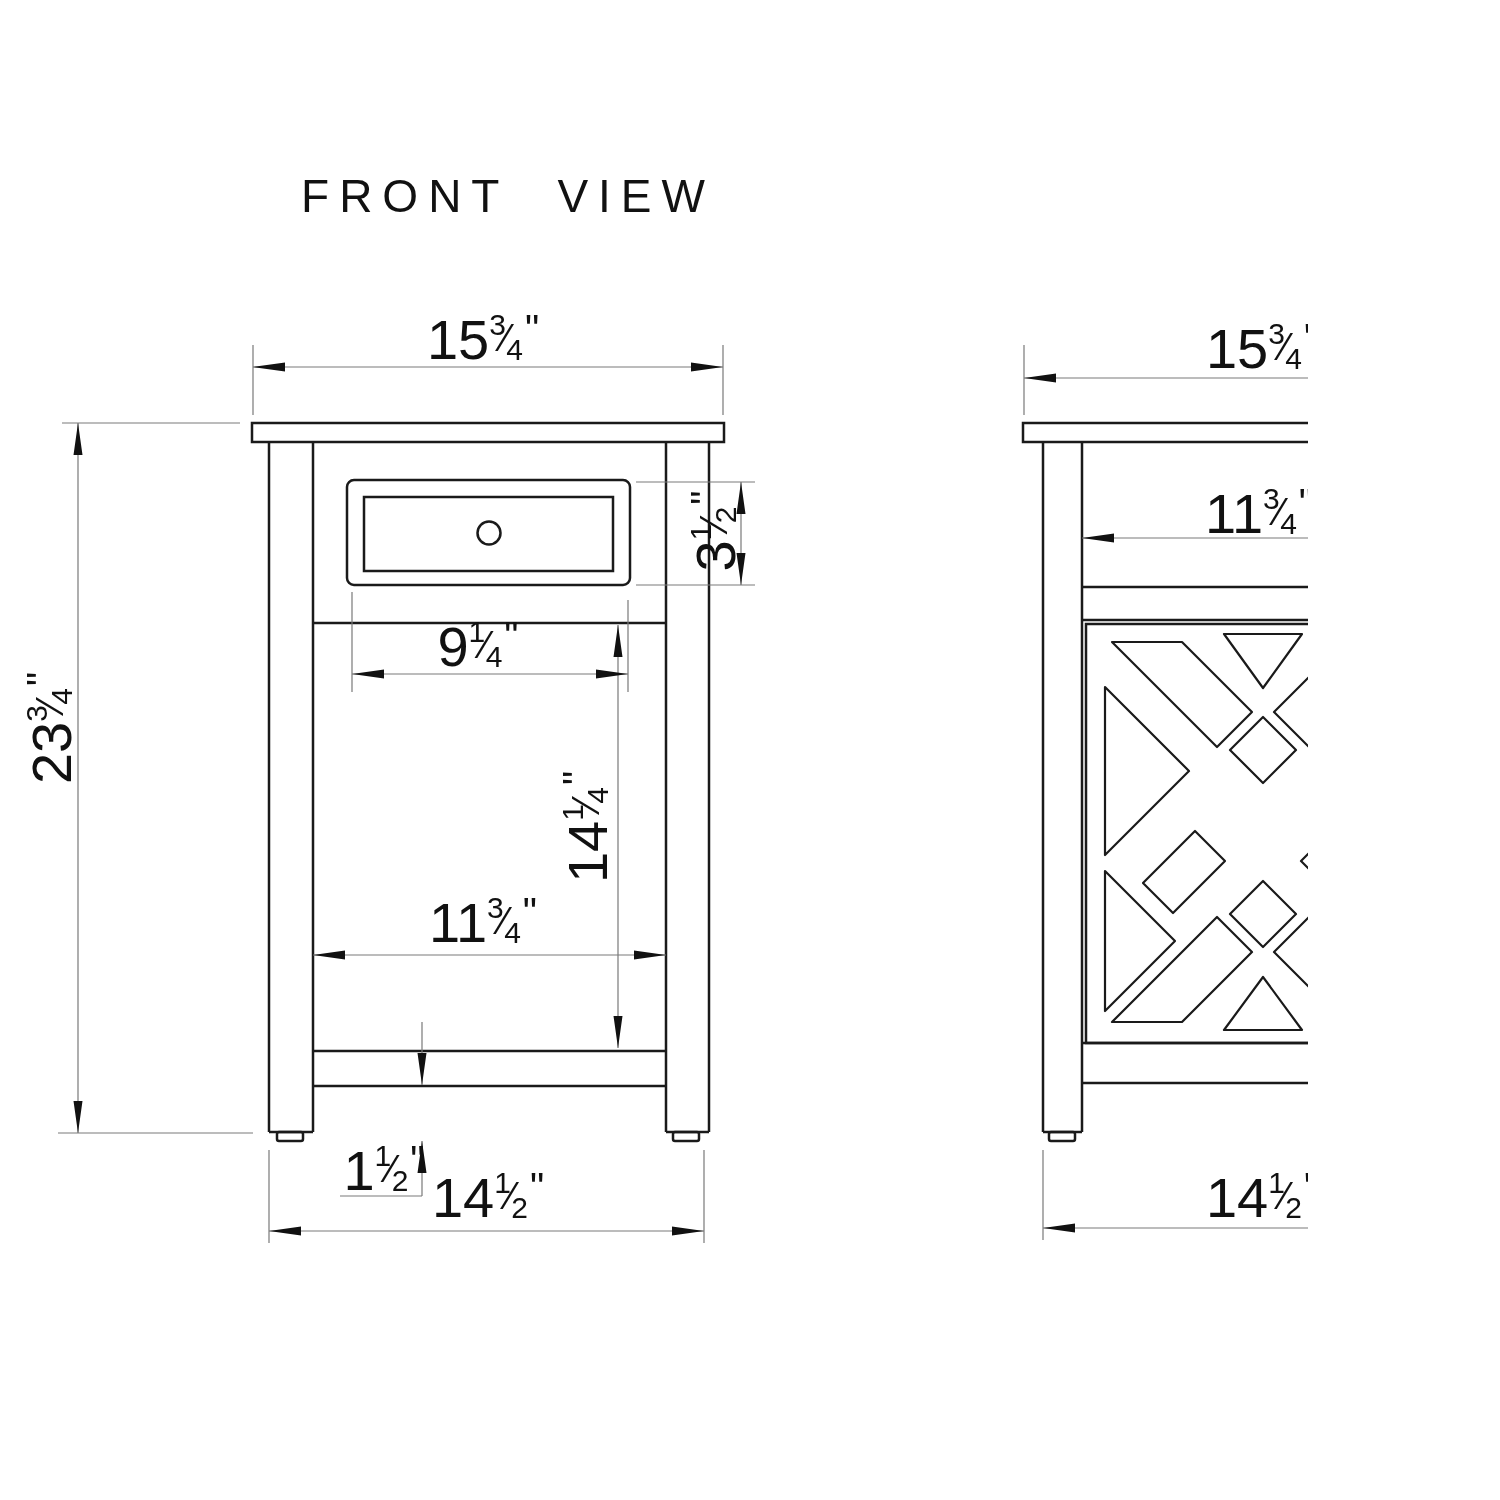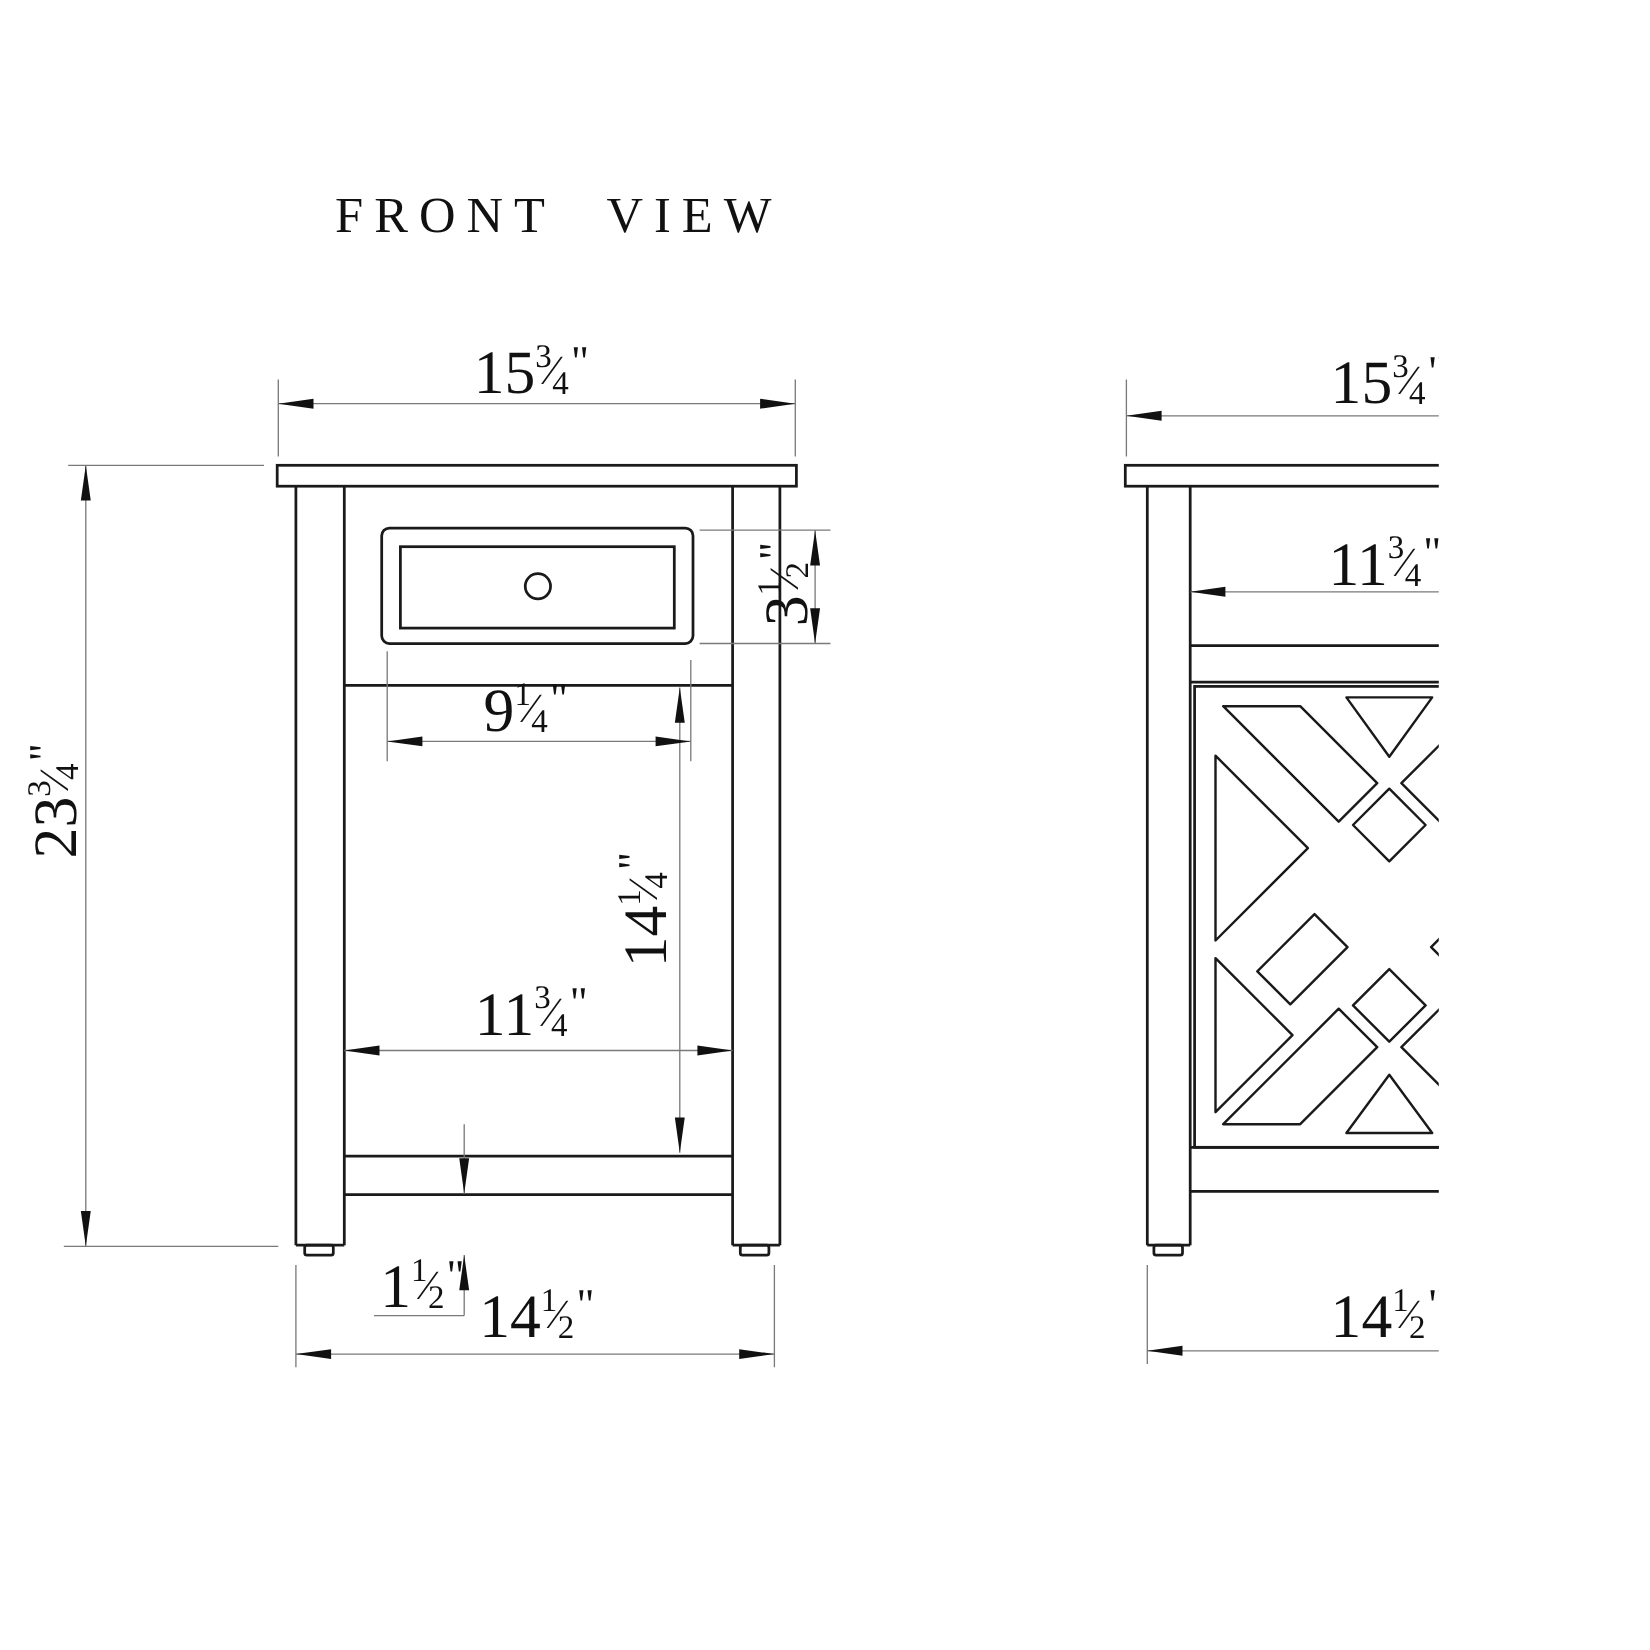--- a/index.html
+++ b/index.html
@@ -1,17 +1,17 @@
 <!DOCTYPE html>
 <html><head>
 <meta charset="utf-8">
 <style>
   html,body{margin:0;padding:0;background:#fff;}
   #stage{position:relative;width:1308px;height:1500px;background:#fff;overflow:hidden;
-         font-family:Liberation Serif, serif;}
+         font-family:Liberation Sans, sans-serif;}
   #linework{position:absolute;left:0;top:0;}
   .view-title{position:absolute;transform:translate(-50%,-50%);font-size:46px;color:#111;
               letter-spacing:10px;word-spacing:26px;white-space:nowrap;line-height:1;}
   .caption{position:absolute;transform:translate(-50%,-50%);font-size:48px;color:#111;
            letter-spacing:5px;word-spacing:16px;white-space:nowrap;line-height:1;}
   .dim{position:absolute;transform:translate(-50%,-50%);font-size:56px;color:#111;
        white-space:nowrap;line-height:1;}
   .dim.rot{transform:translate(-50%,-50%) rotate(-90deg);}
   .dim .num{font-size:30px;vertical-align:24px;}
   .dim .slash{font-size:38px;vertical-align:8px;margin:0 -3px;}

